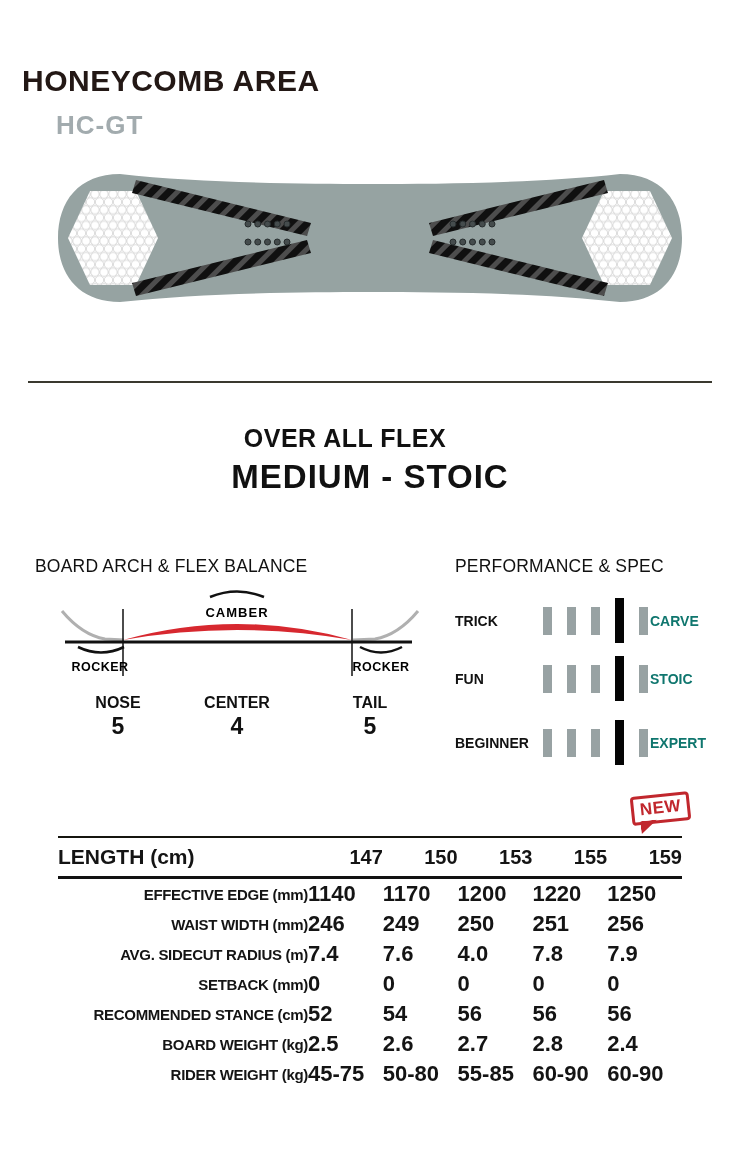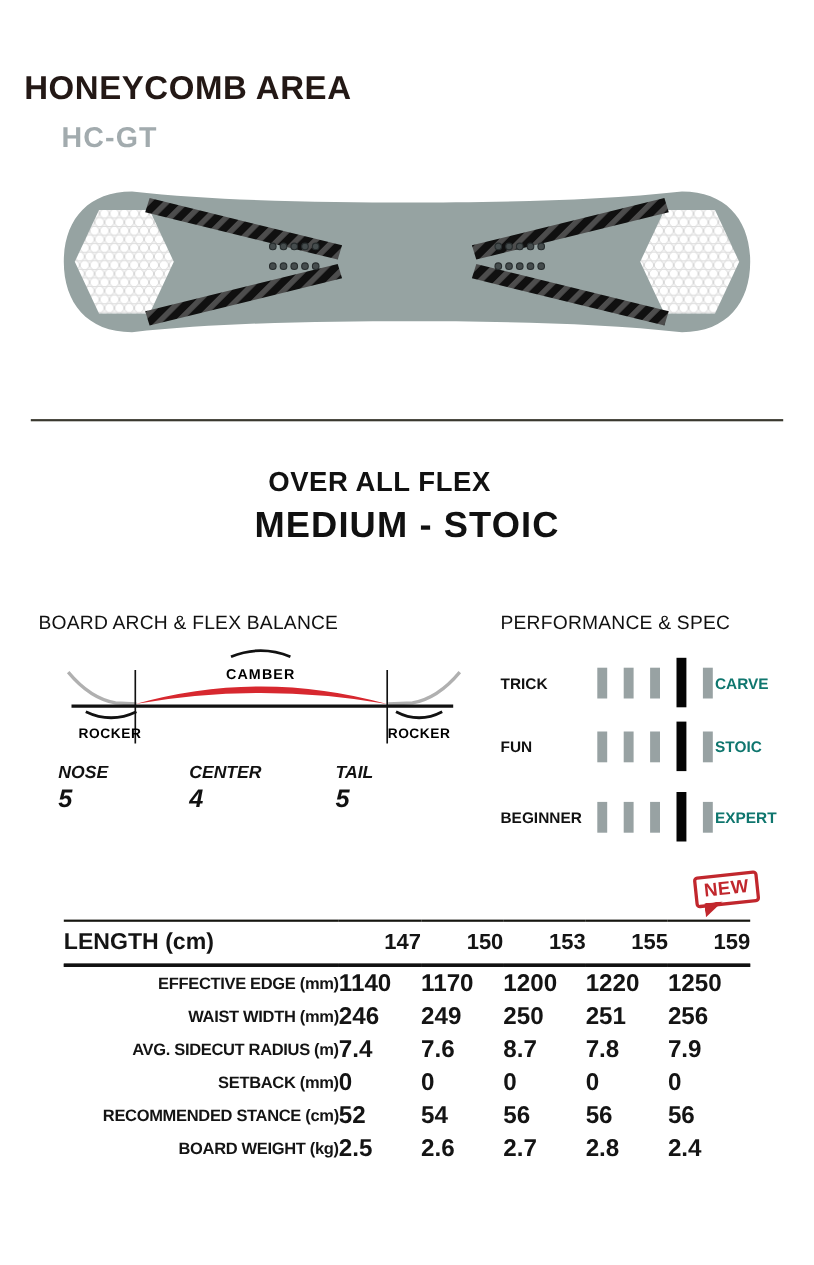--- a/index.html
+++ b/index.html
@@ -19,21 +19,21 @@
   
   .flex-label{left:0;top:424px;width:690px;text-align:center;font-size:25px;font-weight:800;letter-spacing:.5px;color:#111;}
   .flex-value{left:0;top:458px;width:740px;text-align:center;font-size:33px;font-weight:800;letter-spacing:1px;color:#111;}
 
   
   .sec-head{font-size:17.5px;font-weight:400;letter-spacing:.2px;color:#111;}
   .arch-head{left:35px;top:556px;}
   .perf-head{left:455px;top:556px;}
 
   
-  .arch-zone{position:absolute;width:130px;font-style:italic;}
+  .arch-zone{position:absolute;width:130px;text-align:center;}
   .arch-zone .z-label{font-size:16px;font-weight:800;color:#111;}
   .arch-zone .z-value{font-size:23px;font-weight:800;color:#111;margin-top:1px;}
 
   
   .perf-row{position:absolute;left:0;width:740px;height:45px;}
   .perf-left{position:absolute;left:455px;top:50%;transform:translateY(-50%);font-size:14px;font-weight:800;color:#111;}
   .perf-right{position:absolute;left:650px;top:50%;transform:translateY(-50%);font-size:14px;font-weight:800;color:#0f766e;}
   .perf-bars{position:absolute;left:543px;top:0;height:45px;display:flex;align-items:center;}
   .bar{display:inline-block;width:9px;height:28px;background:#98a2a3;margin-right:15px;}
   .bar.on{background:#040404;height:45px;}
@@ -238,21 +238,21 @@
       <td class="val">246</td>
       <td class="val">249</td>
       <td class="val">250</td>
       <td class="val">251</td>
       <td class="val">256</td>
     </tr>
     <tr>
       <td class="lbl">AVG. SIDECUT RADIUS (m)</td>
       <td class="val">7.4</td>
       <td class="val">7.6</td>
-      <td class="val">8.7</td>
+      <td class="val">4.0</td>
       <td class="val">7.8</td>
       <td class="val">7.9</td>
     </tr>
     <tr>
       <td class="lbl">SETBACK (mm)</td>
       <td class="val">0</td>
       <td class="val">0</td>
       <td class="val">0</td>
       <td class="val">0</td>
       <td class="val">0</td>
@@ -266,14 +266,22 @@
       <td class="val">56</td>
     </tr>
     <tr>
       <td class="lbl">BOARD WEIGHT (kg)</td>
       <td class="val">2.5</td>
       <td class="val">2.6</td>
       <td class="val">2.7</td>
       <td class="val">2.8</td>
       <td class="val">2.4</td>
     </tr>
+    <tr>
+      <td class="lbl">RIDER WEIGHT (kg)</td>
+      <td class="val">45-75</td>
+      <td class="val">50-80</td>
+      <td class="val">55-85</td>
+      <td class="val">60-90</td>
+      <td class="val">60-90</td>
+    </tr>
   </tbody>
 </table>
 
 </body></html>

